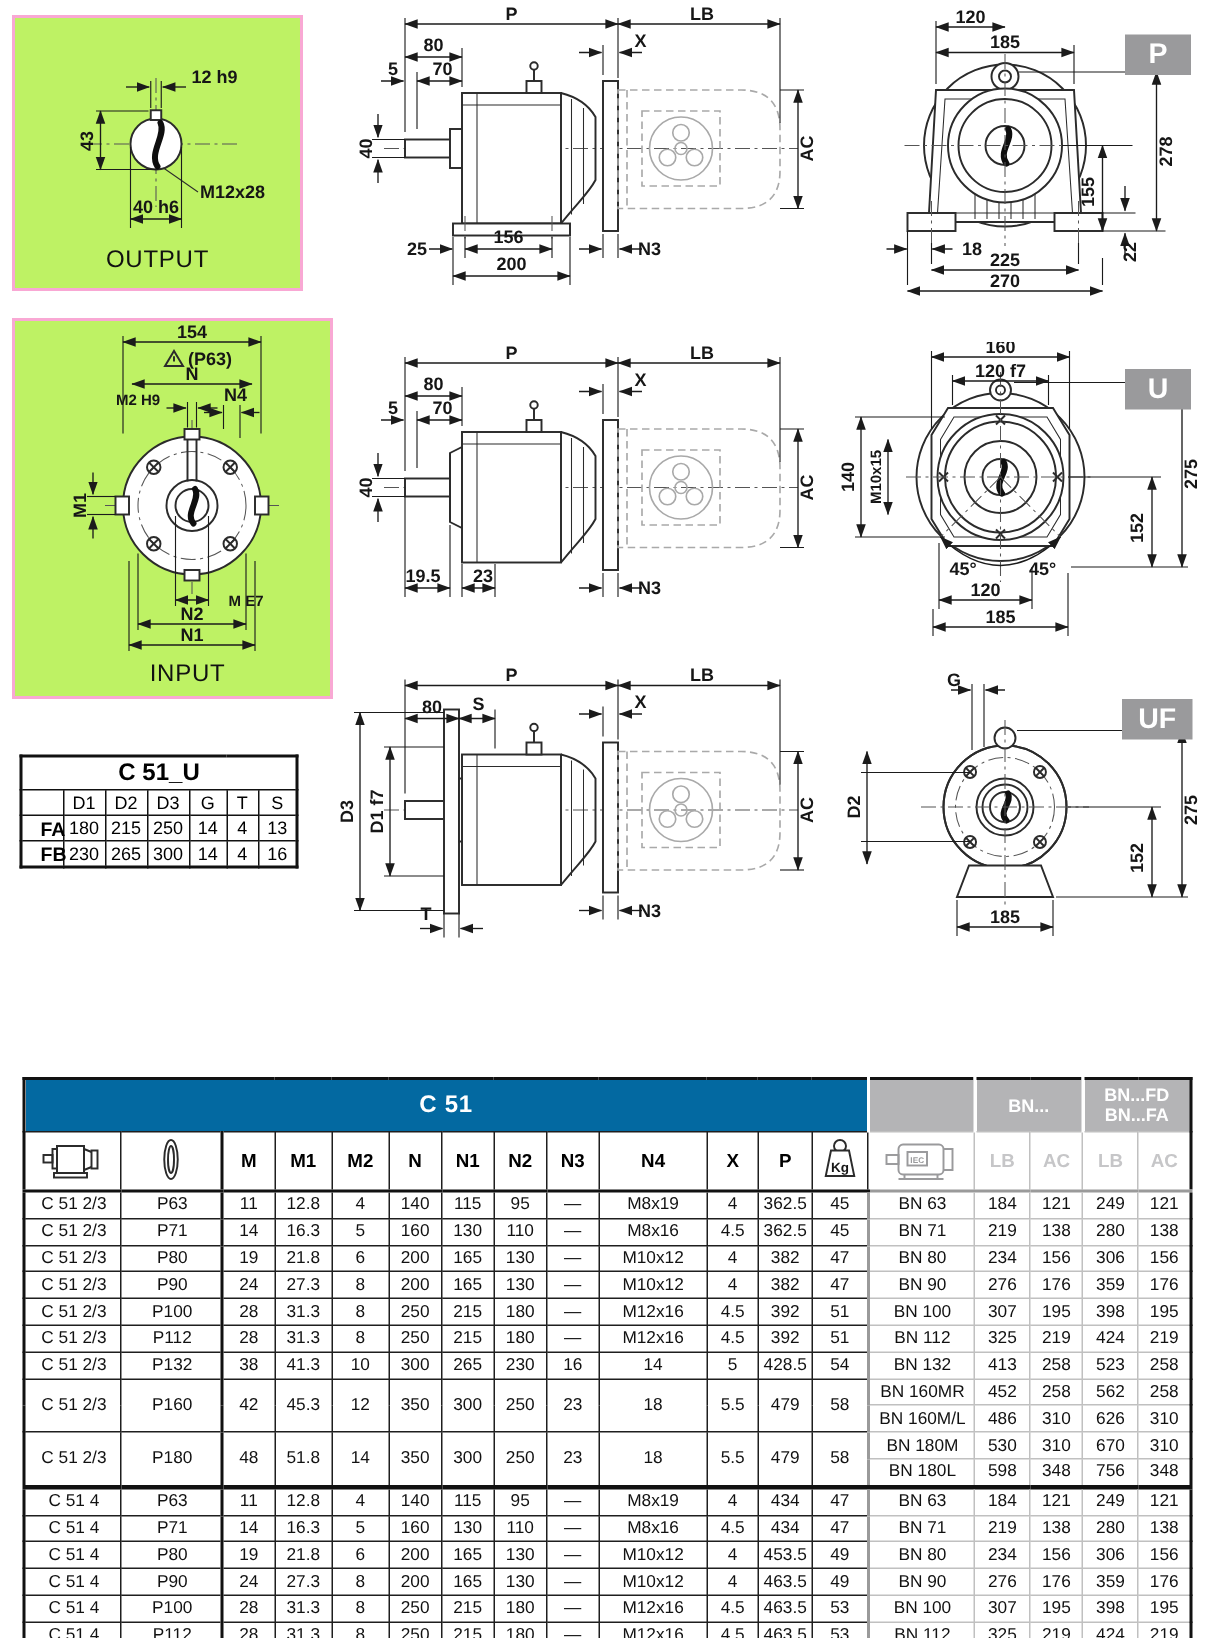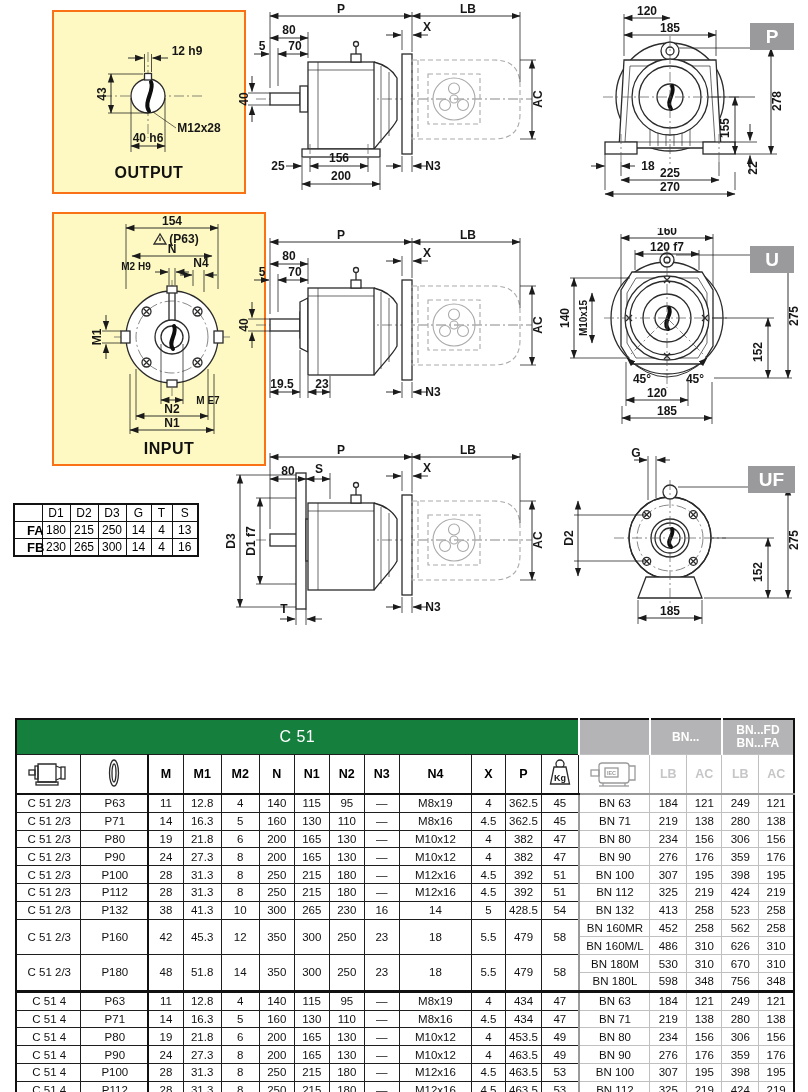--- a/index.html
+++ b/index.html
@@ -1,44 +1,44 @@
 <!DOCTYPE html>
 <html><head>
 <meta charset="utf-8">
 <style>
   html,body{margin:0;padding:0;background:#fff;}
   .page{position:relative;width:808px;height:1092px;background:#fff;font-family:"Liberation Sans",sans-serif;overflow:hidden;}
   .abs{position:absolute;}
-  .frame-box{border:2px solid #f97316;background:#fef9c3;margin-left:44px;}
+  .frame-box{border:2px solid #f9a8d4;background:#bef264;}
   svg text{font-family:"Liberation Sans",sans-serif;font-size:12px;font-weight:700;fill:#161616;text-anchor:middle;}
   svg text.sm{font-size:10px;}
   .pt{stroke:#2b2b2b;stroke-width:1.3;fill:none;}
   .ptf{stroke:#2b2b2b;stroke-width:1.3;fill:#fff;}
   .thin{stroke:#2b2b2b;stroke-width:.7;fill:none;}
   .cl{stroke:#555;stroke-width:.7;fill:none;stroke-dasharray:10 3 2 3;}
   .mot{stroke:#a9a9a9;stroke-width:1.1;fill:none;stroke-dasharray:5 3;}
   .motc{stroke:#a9a9a9;stroke-width:1.1;fill:none;}
   .ext{stroke:#1b1b1b;stroke-width:.75;fill:none;}
   .dim{stroke:#1b1b1b;stroke-width:.9;fill:none;marker-start:url(#arr);marker-end:url(#arr);}
   .dime{stroke:#1b1b1b;stroke-width:.9;fill:none;marker-end:url(#arr);}
   .dims{stroke:#1b1b1b;stroke-width:.9;fill:none;marker-start:url(#arr);}
   .key4{stroke:#0e0e0e;stroke-width:4;fill:none;stroke-linecap:round;}
-  .drawing-title{font-weight:700;font-size:16px;color:#111;text-align:center;letter-spacing:.5px;}
+  .drawing-title{font-weight:400;font-size:16px;color:#111;text-align:center;letter-spacing:.5px;}
   .badge{background:#9a9a9c;color:#fff;font-weight:700;font-size:19px;display:flex;align-items:center;justify-content:center;}
   
   .mini{border-collapse:collapse;border:2px solid #111;table-layout:fixed;}
   .mini td,.mini th{border:1px solid #111;font-size:12px;text-align:center;height:16px;padding:0 1px;}
   .mini .ttl{font-size:16px;font-weight:700;height:21px;}
   .mini th{font-weight:400;}
   .mini .rowlab{font-weight:700;font-size:13px;text-align:left;padding-left:12px;}
   
   .main-table{border-collapse:collapse;table-layout:fixed;width:780px;border:2.5px solid #111;}
   .main-table th,.main-table td{padding:0 2px;overflow:hidden;white-space:nowrap;}
   .band{border:none;height:34px;}
-  .band.dark{background:#15803d;color:#fff;font-size:16px;font-weight:400;text-align:center;letter-spacing:.5px;}
+  .band.dark{background:#0369a1;color:#fff;font-size:16px;font-weight:700;text-align:center;letter-spacing:.5px;}
   .band.light{background:#b4b4b6;color:#fff;font-size:12px;font-weight:700;text-align:center;line-height:13px;}
   .gapL{border-left:2.5px solid #fff !important;}
   .colhead-row th{border:1px solid #1e1e1e;border-bottom:2.5px solid #111;height:38px;font-size:12.5px;font-weight:700;text-align:center;background:#fff;}
   .colhead-row th.bnh{color:#c6c6c8;border-color:#c0c0c0;border-bottom:2.5px solid #9a9a9a;}
   .main-table tbody td{border:1px solid #1e1e1e;height:16.8px;font-size:11.5px;text-align:center;font-weight:400;color:#111;}
   td.cell-model,td.cell-size{text-align:left;font-weight:700;padding-left:4px;font-size:11.5px;}
   td.cell-size{border-right:2.5px solid #111 !important;}
   th.thickL,td.thickL{border-left:2.5px solid #111 !important;}
   td.cell-bn-name,td.cell-bn-val{color:#c6c6c8;border-color:#c0c0c0 !important;}
   td.cell-bn-name{font-weight:700;text-align:left;padding-left:3px;border-left:2px solid #9a9a9a !important;}
@@ -437,20 +437,23 @@
     <colgroup>
         <col style="width:28px">
         <col style="width:28px">
         <col style="width:28px">
         <col style="width:28px">
         <col style="width:25px">
         <col style="width:21px">
         <col style="width:26px">
       </colgroup>
     <tbody>
+        <tr>
+          <th colspan="7" class="ttl">C 51_U</th>
+        </tr>
     <tr>
       <th></th>
       <th>D1</th>
       <th>D2</th>
       <th>D3</th>
       <th>G</th>
       <th>T</th>
       <th>S</th>
     </tr>
     <tr>

